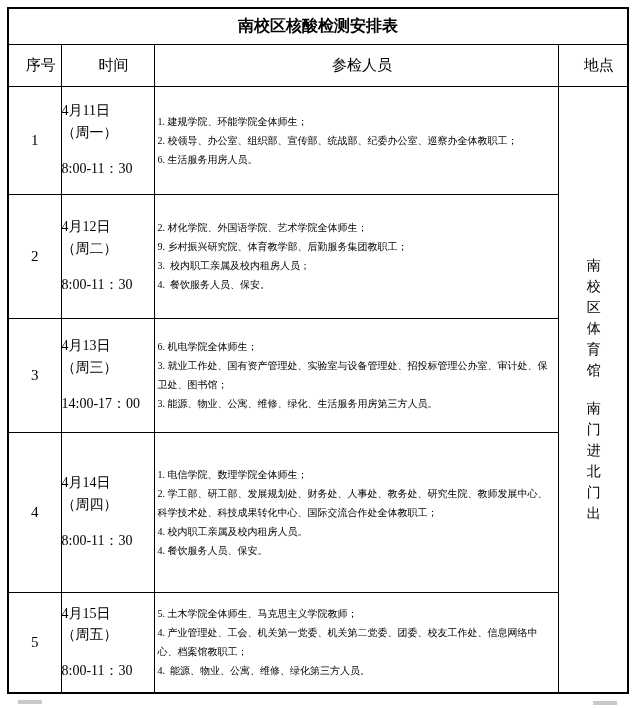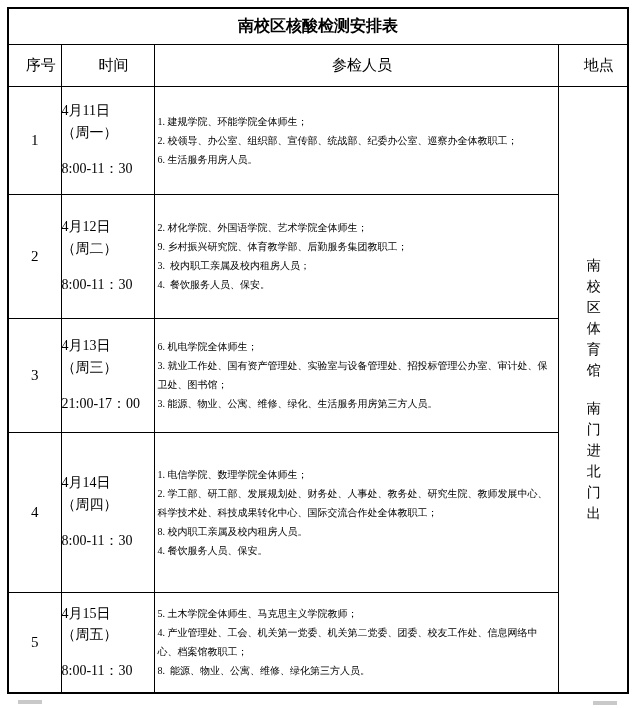--- a/index.html
+++ b/index.html
@@ -136,55 +136,55 @@
         <div class="p-item">3.  校内职工亲属及校内租房人员；</div>
         <div class="p-item">4.  餐饮服务人员、保安。</div>
       </td>
     </tr>
 
     <tr class="r3">
       <td class="no-cell">3</td>
       <td class="time-cell">
         <div>4月13日</div>
         <div>（周三）</div>
-        <div class="time-range">21:00-17：00</div>
+        <div class="time-range">14:00-17：00</div>
       </td>
       <td class="participants-cell">
         <div class="p-item">6. 机电学院全体师生；</div>
         <div class="p-item">3. 就业工作处、国有资产管理处、实验室与设备管理处、招投标管理公办室、审计处、保卫处、图书馆；</div>
         <div class="p-item">3. 能源、物业、公寓、维修、绿化、生活服务用房第三方人员。</div>
       </td>
     </tr>
 
     <tr class="r4">
       <td class="no-cell">4</td>
       <td class="time-cell">
         <div>4月14日</div>
         <div>（周四）</div>
         <div class="time-range">8:00-11：30</div>
       </td>
       <td class="participants-cell">
         <div class="p-item">1. 电信学院、数理学院全体师生；</div>
         <div class="p-item">2. 学工部、研工部、发展规划处、财务处、人事处、教务处、研究生院、教师发展中心、科学技术处、科技成果转化中心、国际交流合作处全体教职工；</div>
-        <div class="p-item">8. 校内职工亲属及校内租房人员。</div>
+        <div class="p-item">4. 校内职工亲属及校内租房人员。</div>
         <div class="p-item">4. 餐饮服务人员、保安。</div>
       </td>
     </tr>
 
     <tr class="r5">
       <td class="no-cell">5</td>
       <td class="time-cell">
         <div>4月15日</div>
         <div>（周五）</div>
         <div class="time-range">8:00-11：30</div>
       </td>
       <td class="participants-cell">
         <div class="p-item">5. 土木学院全体师生、马克思主义学院教师；</div>
         <div class="p-item">4. 产业管理处、工会、机关第一党委、机关第二党委、团委、校友工作处、信息网络中心、档案馆教职工；</div>
-        <div class="p-item">8.  能源、物业、公寓、维修、绿化第三方人员。</div>
+        <div class="p-item">4.  能源、物业、公寓、维修、绿化第三方人员。</div>
       </td>
     </tr>
   </tbody>
     </table>
 
   <div class="scroll-frag left"></div>
   <div class="scroll-frag right"></div>
 </div>
 
 </body></html>

